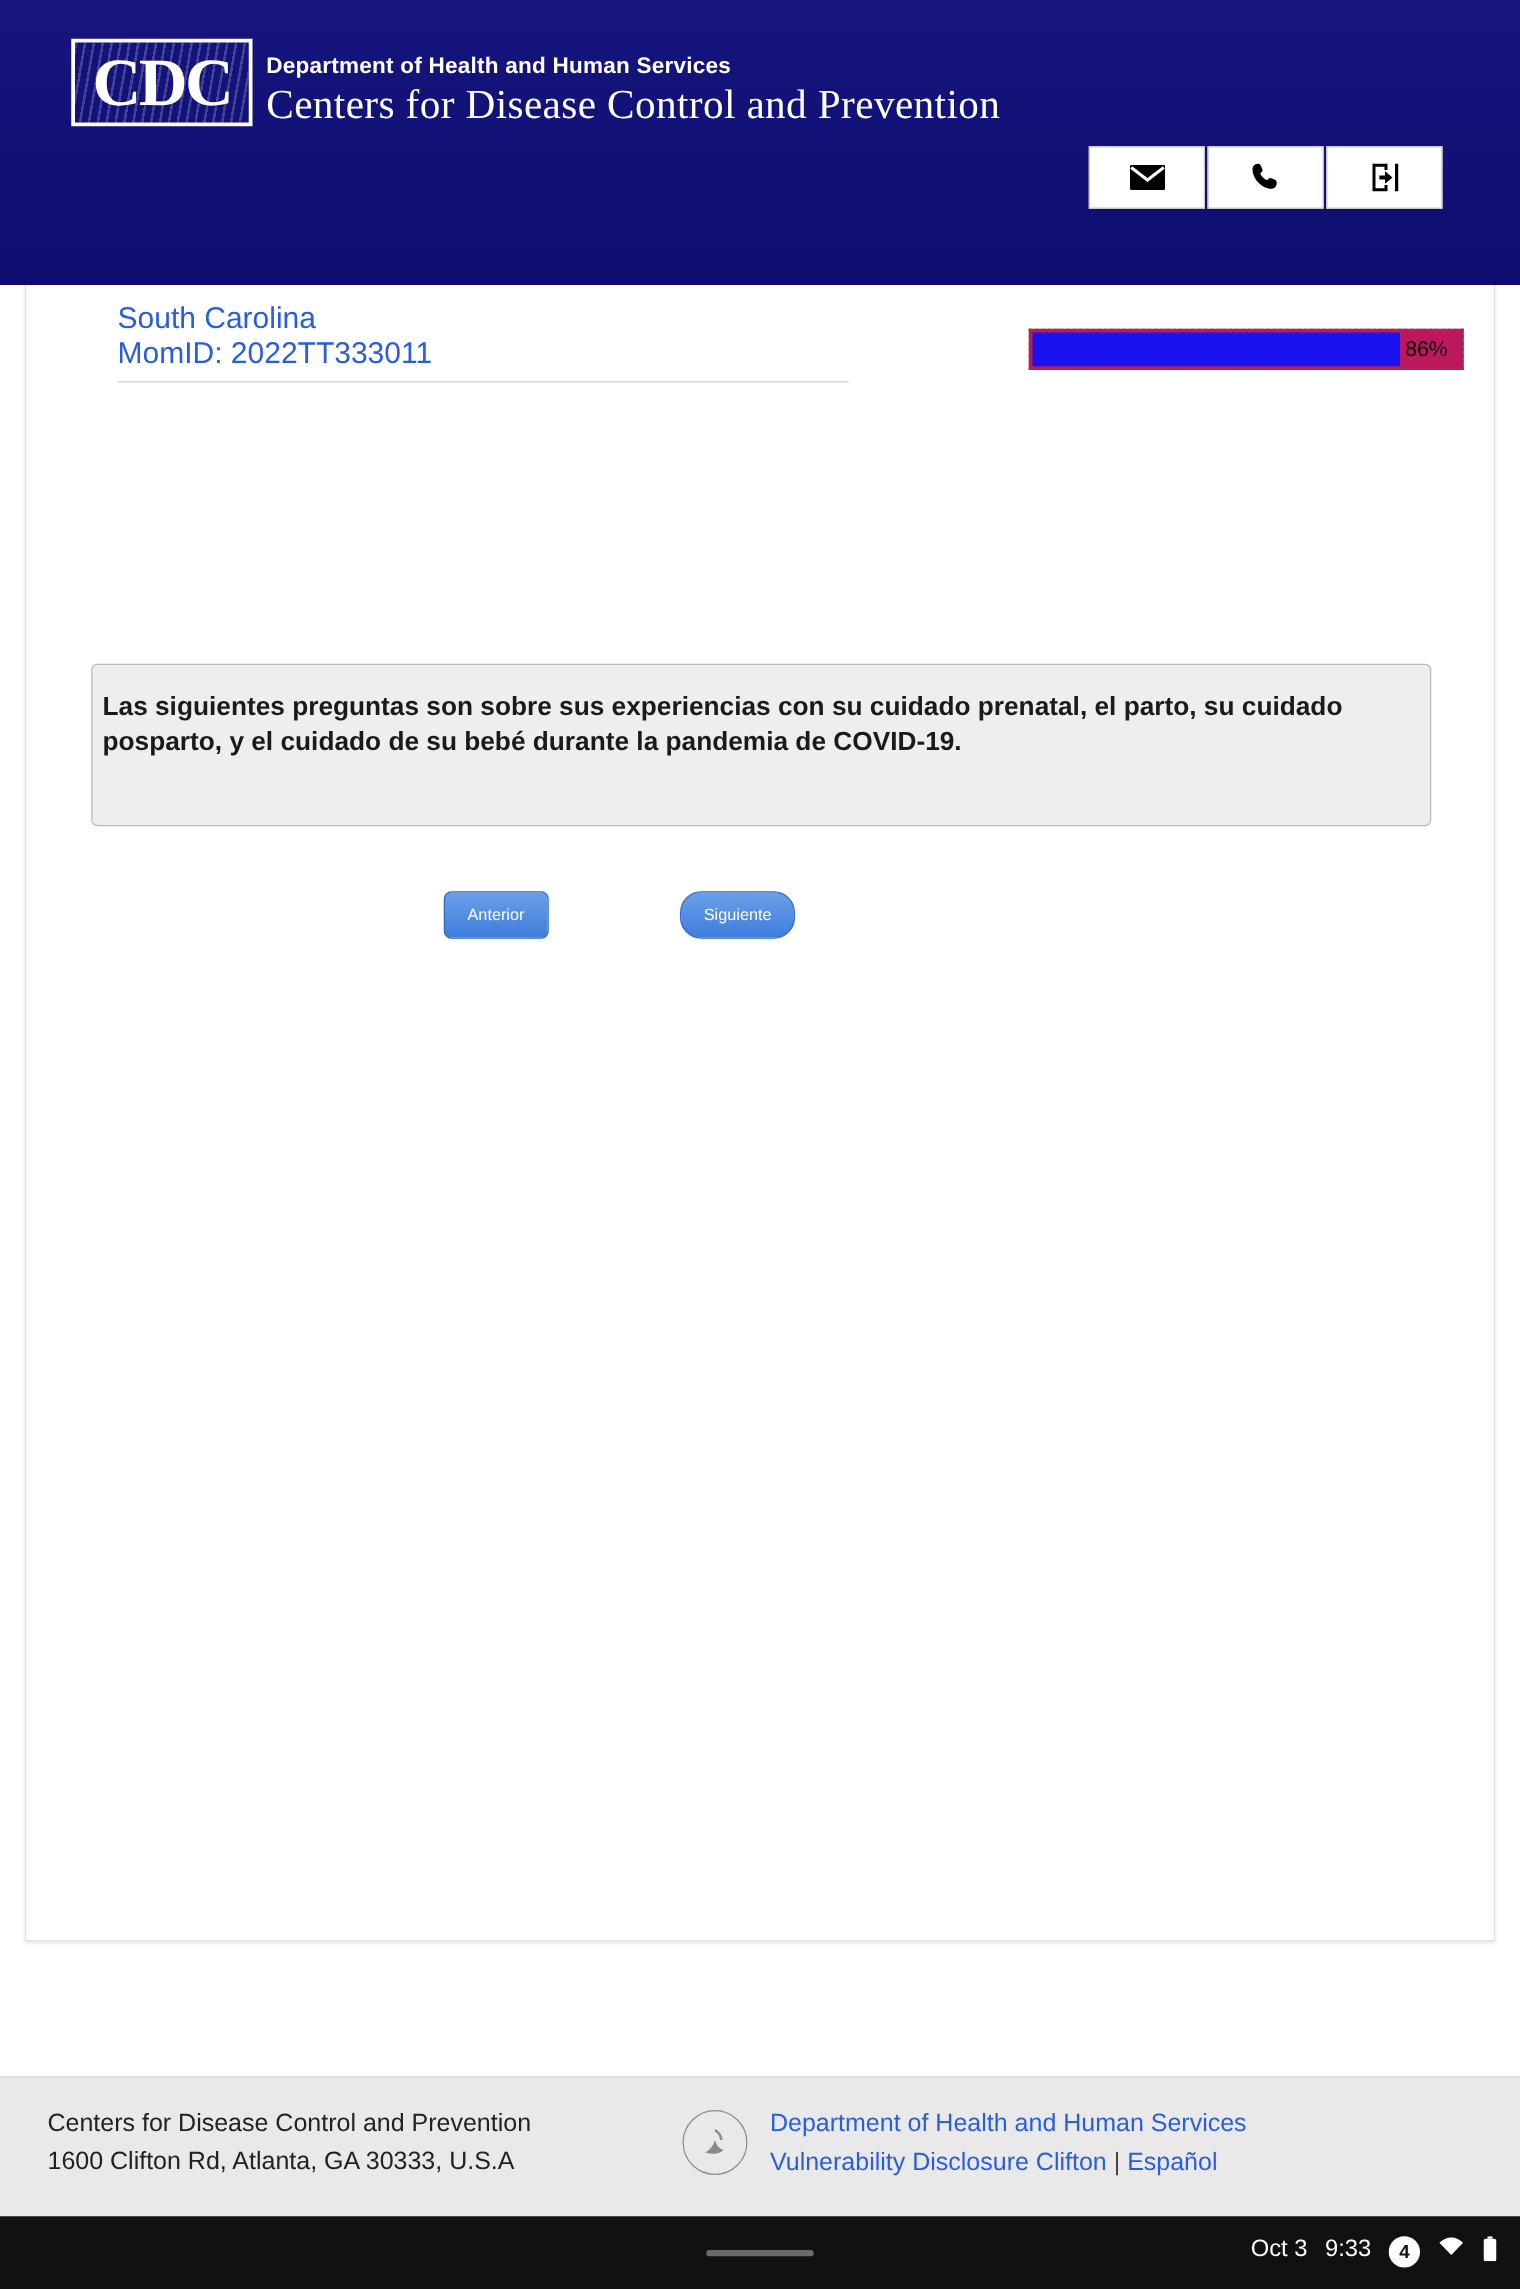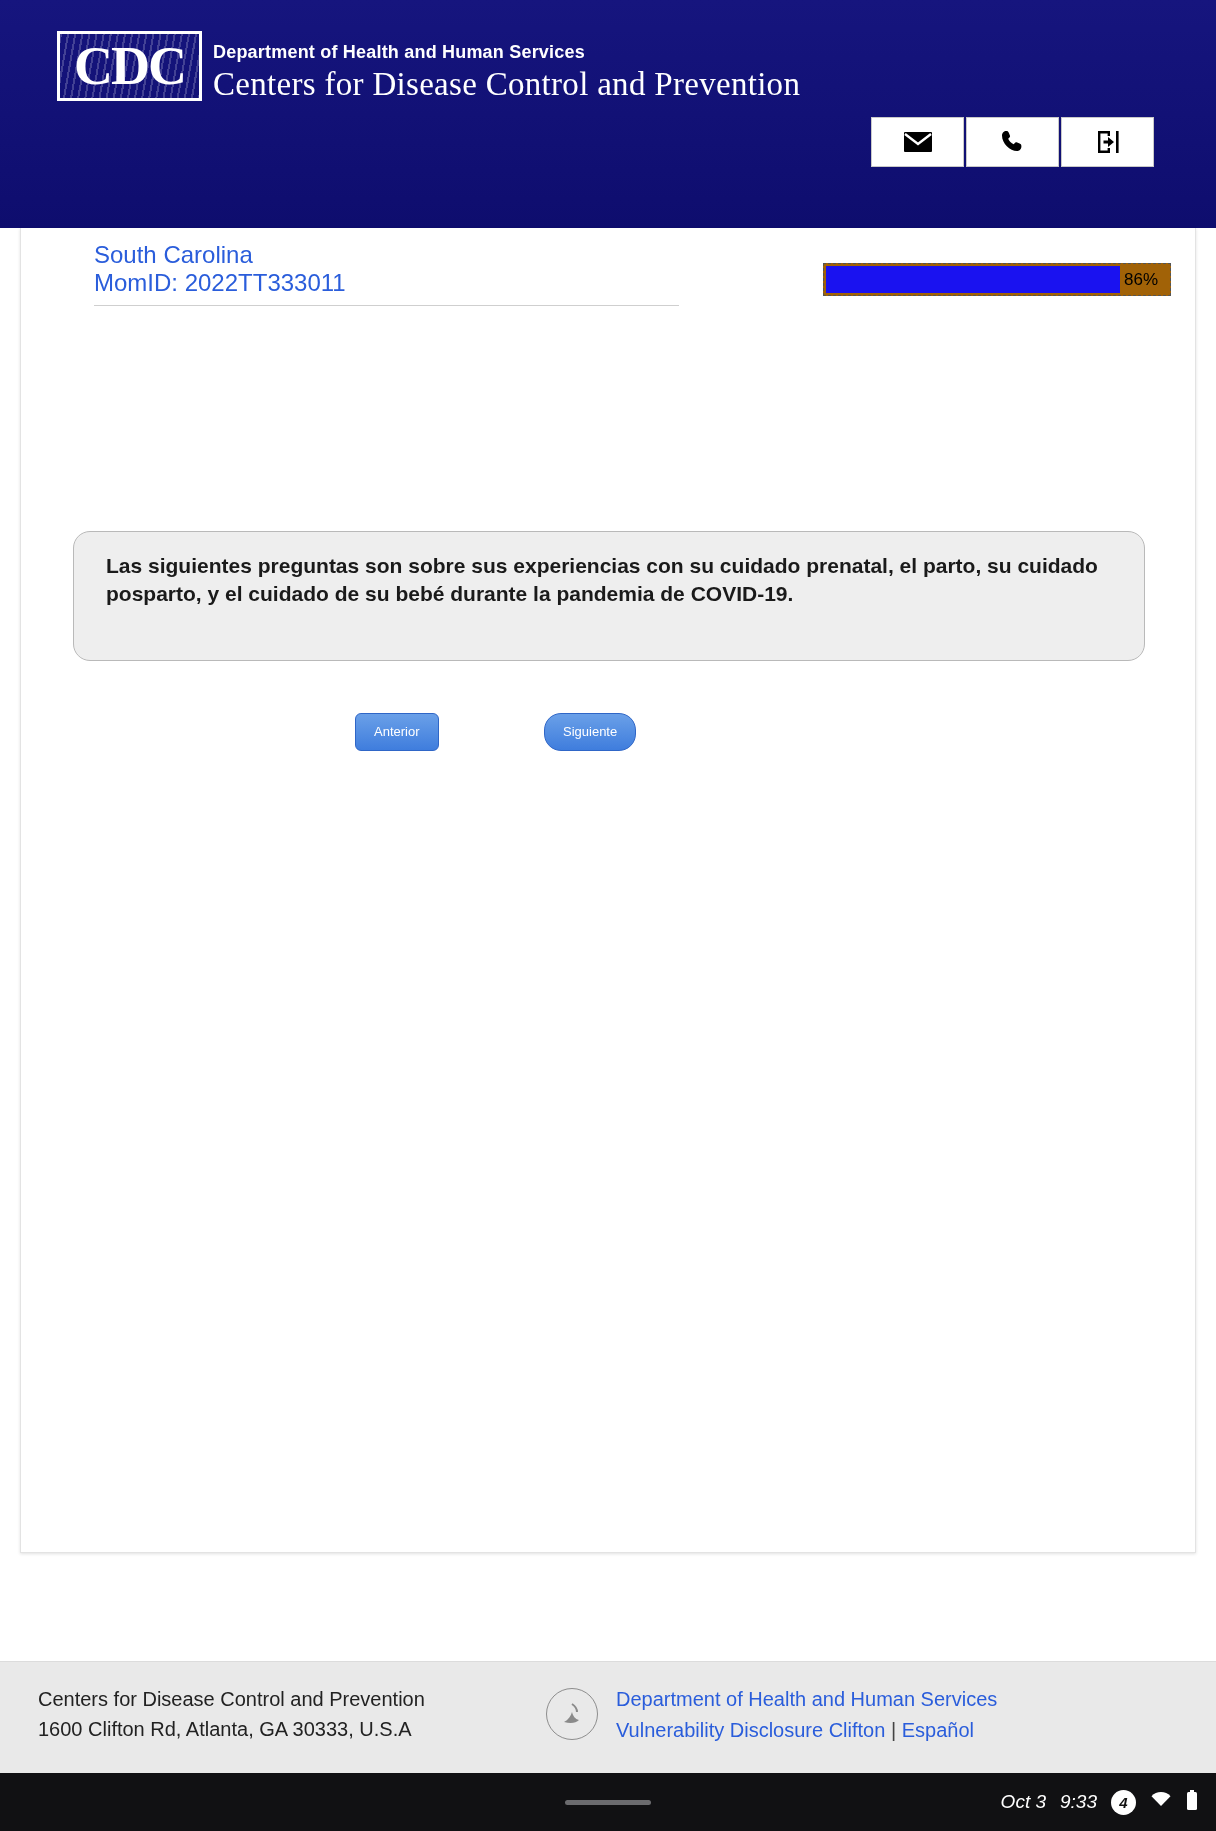--- a/index.html
+++ b/index.html
@@ -122,21 +122,21 @@
     border-bottom: 1px solid #cfcfcf;
     width: 585px;
   }
   .progress-box {
     position: absolute;
     right: 24px;
     top: 35px;
     width: 348px;
     height: 33px;
     border: 1px dashed #555;
-    background: #a16207;
+    background: #be185d;
     display: flex;
     align-items: center;
     padding: 2px;
   }
   .progress-fill {
     height: 27px;
     background: #1a12f0;
   }
   .progress-label {
     font-size: 17px;
@@ -146,22 +146,22 @@
   }
 
   .question-box {
     position: absolute;
     left: 52px;
     top: 303px;
     width: 1072px;
     min-height: 130px;
     background: #eeeeee;
     border: 1px solid #b9b9b9;
-    border-radius: 17px;
-    padding: 20px 32px;
+    border-radius: 5px;
+    padding: 20px 8px;
   }
   .question-text {
     font-size: 21px;
     font-weight: bold;
     color: #1a1a1a;
     line-height: 1.35;
   }
 
   .nav-buttons {
     position: absolute;
@@ -248,25 +248,23 @@
     transform: translateX(-50%);
     width: 86px;
     height: 5px;
     border-radius: 3px;
     background: #6b6b6e;
   }
   .sys-right {
     position: absolute;
     right: 18px;
     display: flex;
-    align-items: center;
     gap: 14px;
     color: #ffffff;
     font-size: 19px;
-    font-style: italic;
   }
   .battery-badge {
     width: 25px;
     height: 25px;
     border-radius: 50%;
     background: #ffffff;
     color: #111;
     font-size: 15px;
     display: flex;
     align-items: center;

